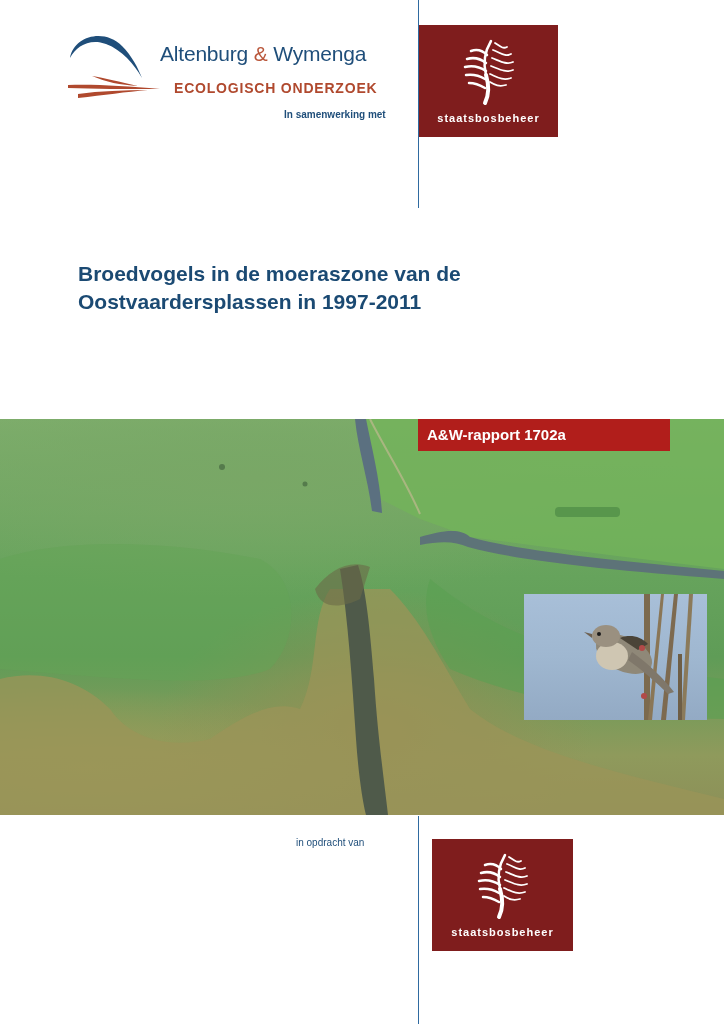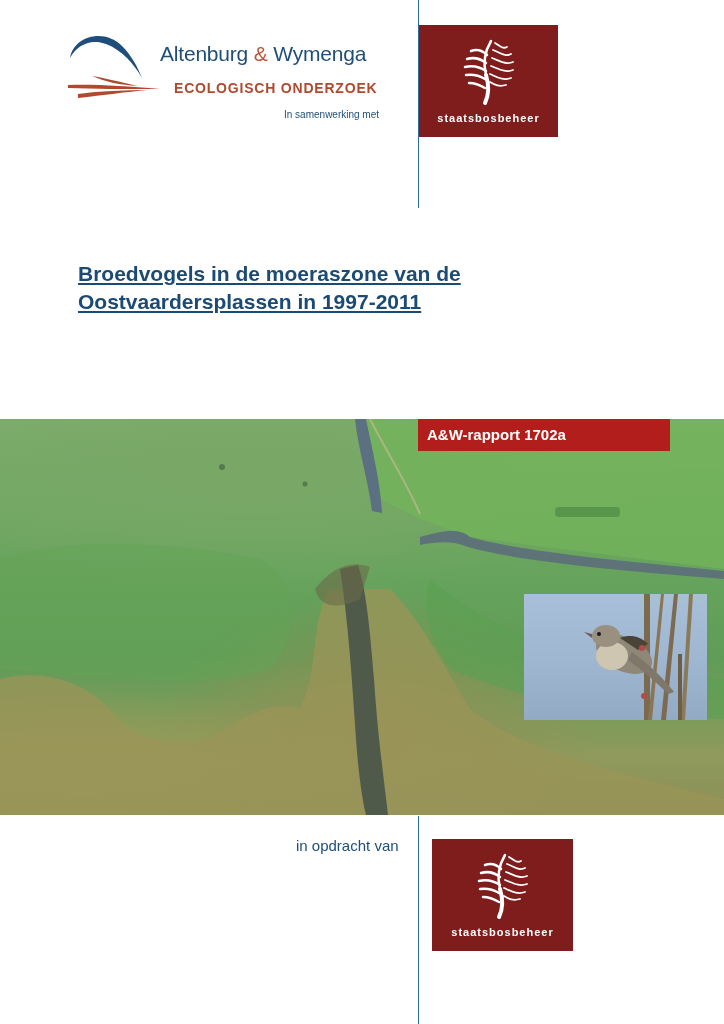--- a/index.html
+++ b/index.html
@@ -12,32 +12,32 @@
 
     .vline { position: absolute; left: 418px; width: 1px; background: #2f6aa0; }
     .vline.top { top: 0; height: 208px; }
     .vline.bottom { top: 816px; height: 208px; }
 
     
     .aw-logo { left: 64px; top: 28px; width: 340px; height: 100px; }
     .aw-name { position: absolute; left: 96px; top: 14px; font-size: 21px; font-weight: normal; color: #1f4e7a; white-space: nowrap; letter-spacing: -0.2px; }
     .aw-name .amp { color: #b9563a; }
     .aw-sub { position: absolute; left: 110px; top: 52px; font-size: 14px; font-weight: bold; color: #b0492e; letter-spacing: 0.8px; white-space: nowrap; }
-    .aw-collab { position: absolute; left: 220px; top: 81px; font-size: 10px; font-weight: normal; color: #1f4e7a; white-space: nowrap; text-align: right; }
+    .aw-collab { position: absolute; left: 220px; top: 81px; font-size: 10px; font-weight: bold; color: #1f4e7a; white-space: nowrap; text-align: right; }
 
     
     .sbb { background: #7f1d1d; }
     .sbb-top { left: 419px; top: 25px; width: 139px; height: 112px; }
     .sbb-bottom { left: 432px; top: 839px; width: 141px; height: 112px; }
     .sbb svg { position: absolute; left: 50%; top: 12px; transform: translateX(-50%); }
     .sbb-label { position: absolute; left: 0; right: 0; bottom: 13px; text-align: center; color: #ffffff; font-size: 11px; font-weight: bold; letter-spacing: 1px; }
 
     
     .title { left: 78px; top: 260px; width: 480px; font-size: 21px; font-weight: bold; color: #1b4a73; line-height: 28px; }
-    .title div { white-space: nowrap; text-decoration: underline; }
+    .title div { white-space: nowrap; }
 
     
     .photo {
       left: 0; top: 419px; width: 724px; height: 396px; overflow: hidden;
       background:
         radial-gradient(ellipse 40% 20% at 12% 88%, #9a9a58 0%, rgba(154,154,88,0) 100%),
         radial-gradient(ellipse 30% 35% at 52% 78%, #948f55 0%, rgba(148,143,85,0) 100%),
         radial-gradient(ellipse 60% 30% at 35% 15%, #79a766 0%, rgba(121,167,102,0) 100%),
         linear-gradient(180deg, #7eae6c 0%, #66a35c 40%, #5f9c57 60%, #8f9a5c 85%, #8c8f58 100%);
     }
@@ -47,21 +47,21 @@
       left: 418px; top: 419px; width: 252px; height: 32px;
       background: #b11e1b; color: #ffffff; font-weight: bold; font-size: 15px;
       line-height: 32px; padding-left: 9px; box-sizing: border-box;
     }
 
     .bird-photo {
       left: 524px; top: 594px; width: 183px; height: 126px; overflow: hidden;
       background: linear-gradient(180deg, #a8bfd8 0%, #9fb7d0 50%, #93aac4 100%);
     }
 
-    .commission { left: 296px; top: 837px; font-size: 15px; color: #1f4e7a; }
+    .commission { left: 296px; top: 837px; font-size: 10px; color: #1f4e7a; }
   </style>
 </head>
 <body>
 
 <div class="vline top"></div>
 <div class="vline bottom"></div>
 
 <div class="abs aw-logo">
   <svg width="100" height="80" viewBox="0 0 100 80" style="position:absolute;left:0;top:0;">
     <path d="M6 30 C10 8, 40 0, 58 18 C68 28, 74 40, 78 50 C70 36, 58 22, 42 16 C26 10, 12 18, 6 30 Z" fill="#1f4e7a"></path>

